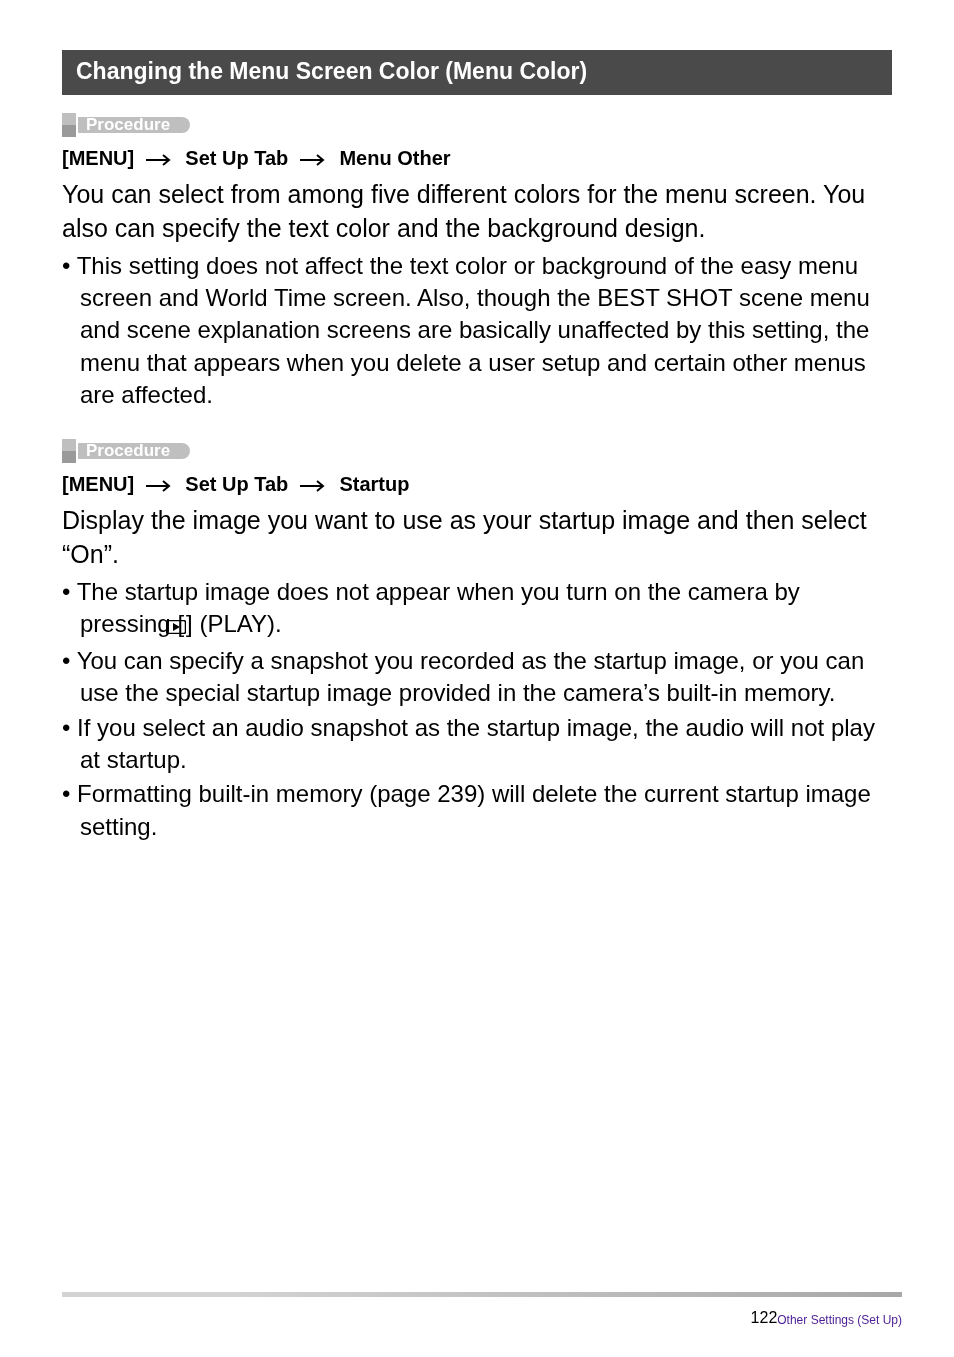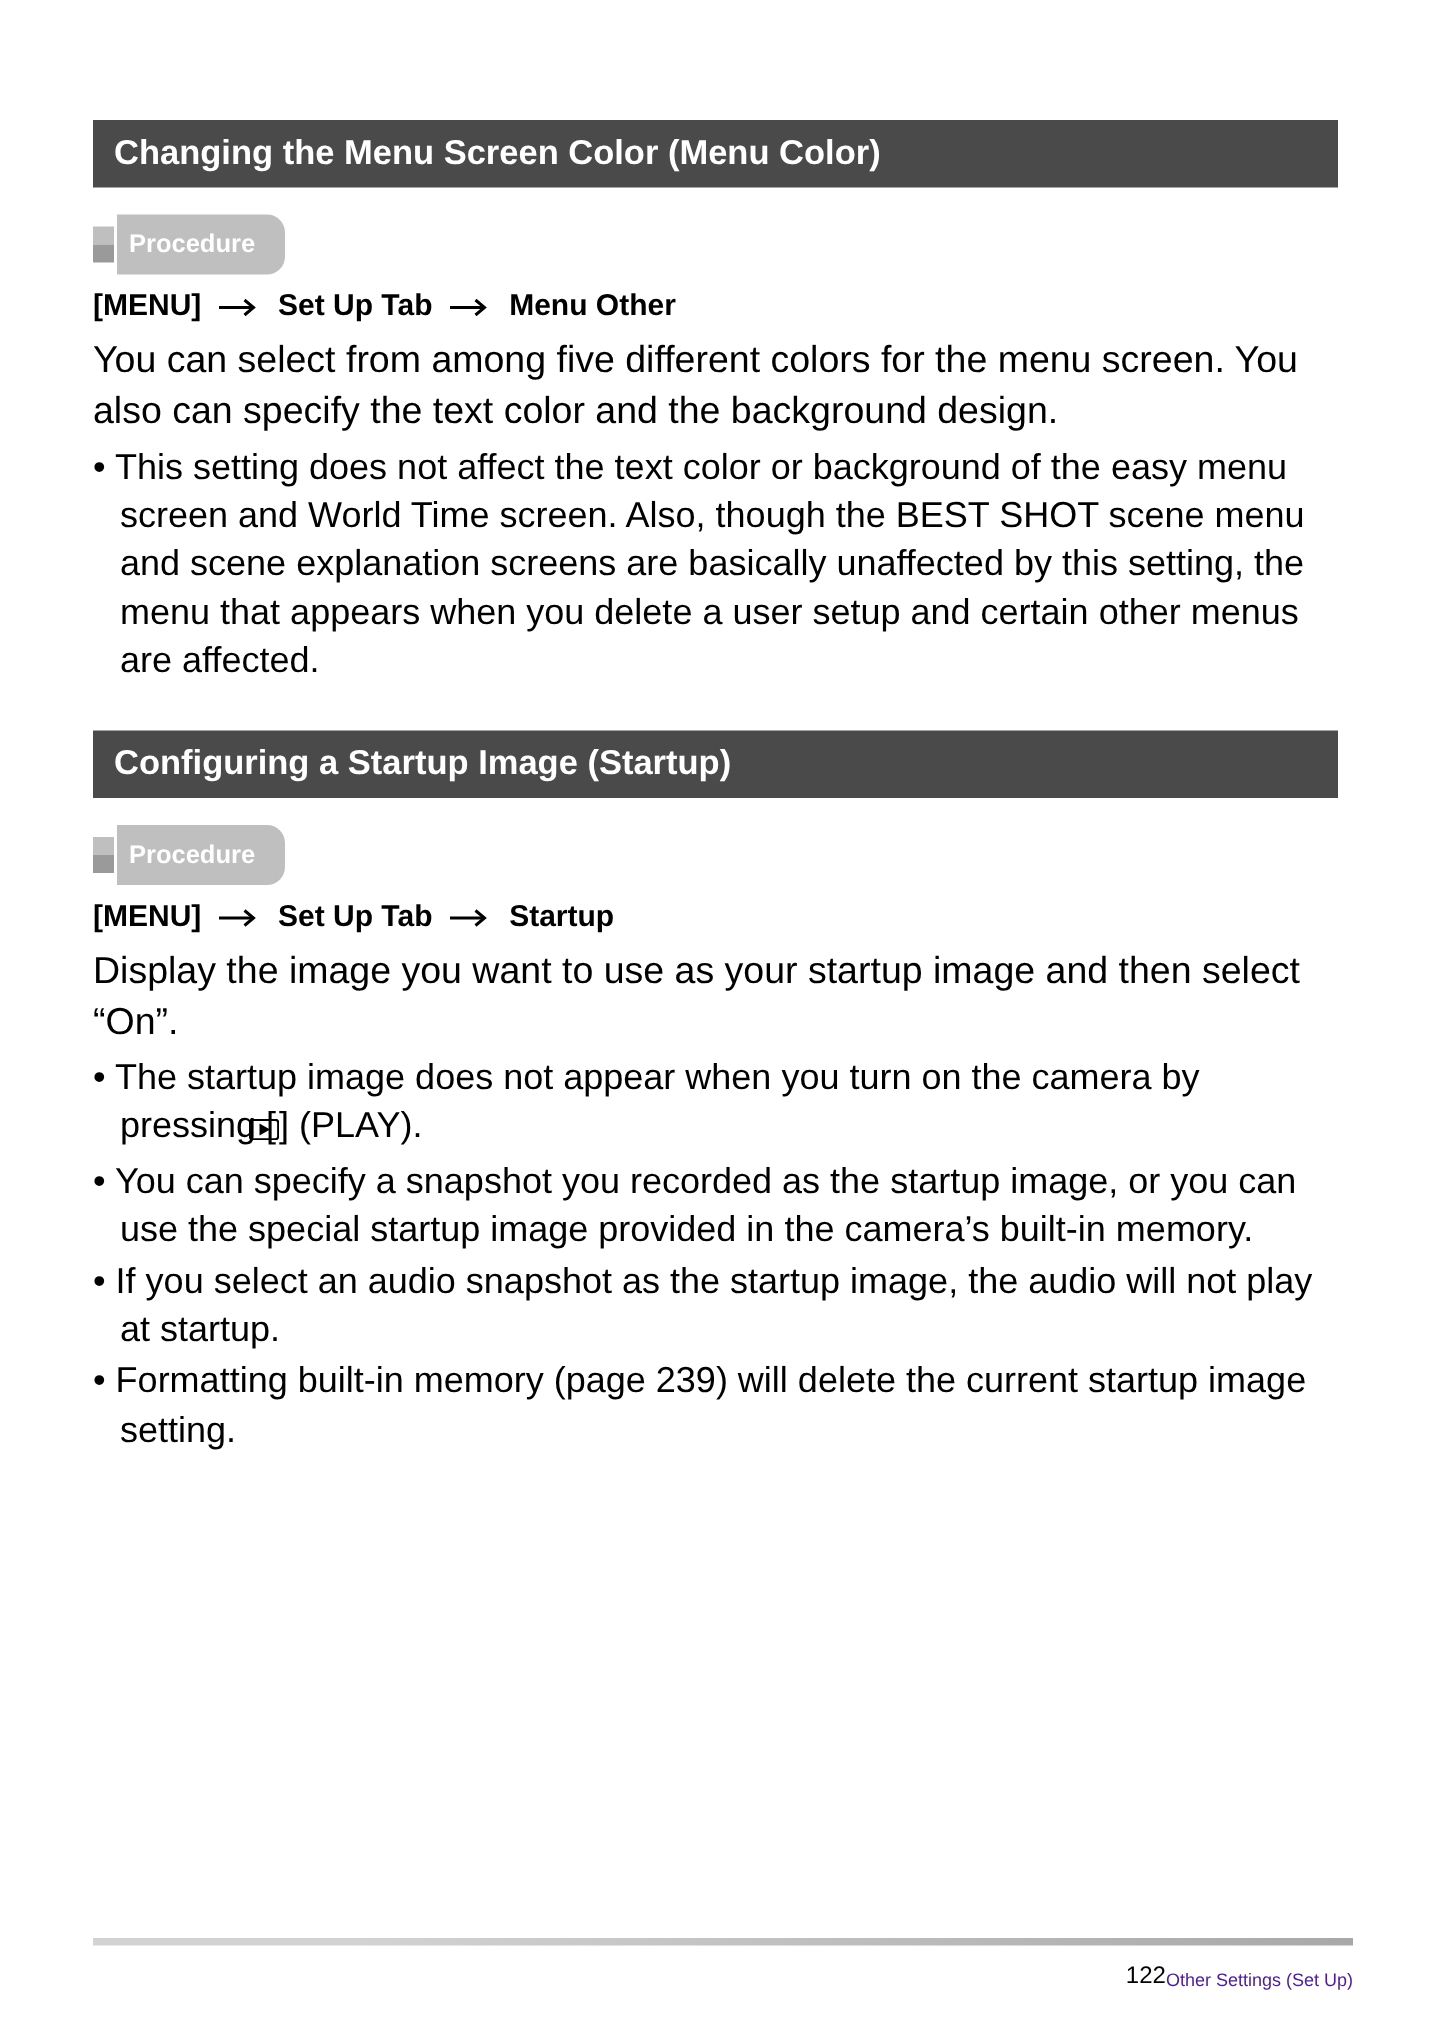--- a/index.html
+++ b/index.html
@@ -4,21 +4,21 @@
 <style>
   * { box-sizing: border-box; margin: 0; padding: 0; }
   html, body { width: 954px; height: 1357px; }
   body {
     font-family: Arial, Helvetica, sans-serif;
     background: #fff;
     color: #000;
     position: relative;
   }
   .page {
-    padding: 80px 62px 0 62px;
+    padding: 50px 62px 0 62px;
   }
   .section-bar {
     background: #4a4a4a;
     color: #fff;
     font-size: 23px;
     font-weight: bold;
     padding: 8px 14px 10px 14px;
     margin-bottom: 18px;
   }
   .proc-row {
@@ -37,21 +37,21 @@
   .proc-marker .top {
     flex: 1;
     background: #bfbfbf;
   }
   .proc-marker .bot {
     flex: 1;
     background: #9a9a9a;
   }
   .proc-pill {
     position: relative;
-    height: 40px;
+    height: 16px;
     display: flex;
     align-items: center;
     background: #bfbfbf;
     color: #fff;
     font-weight: bold;
     font-size: 17px;
     padding: 2px 20px 2px 8px;
     border-radius: 0 12px 12px 0;
   }
   .nav-path {
@@ -146,21 +146,20 @@
         </svg></span>
     <span>Menu Other</span>
   </div>
 
   <p class="body-text">You can select from among five different colors for the menu screen. You also can specify the text color and the background design.</p>
 
   <ul class="bullets">
     <li>This setting does not affect the text color or background of the easy menu screen and World Time screen. Also, though the BEST SHOT scene menu and scene explanation screens are basically unaffected by this setting, the menu that appears when you delete a user setup and certain other menus are affected.</li>
   </ul>
 
-  <div class="section-bar section-gap">Configuring a Startup Image (Startup)</div>
 
   <div class="proc-row">
     <div class="proc-marker">
       <div class="top"></div>
         <div class="bot"></div>
     </div>
     <div class="proc-pill">Procedure</div>
   </div>
 
   <div class="nav-path">

